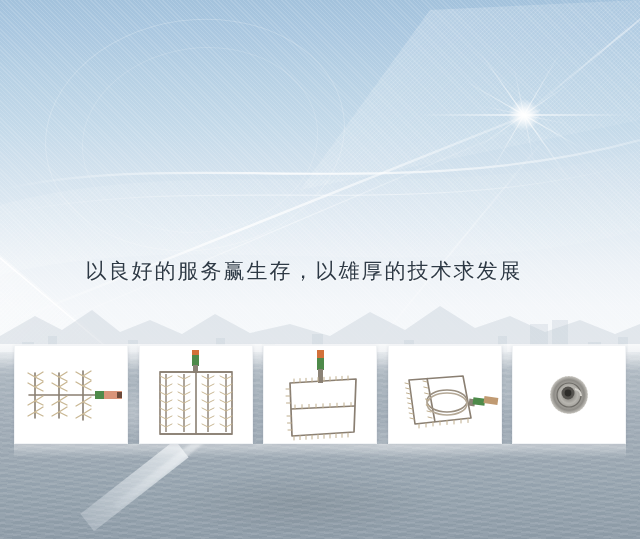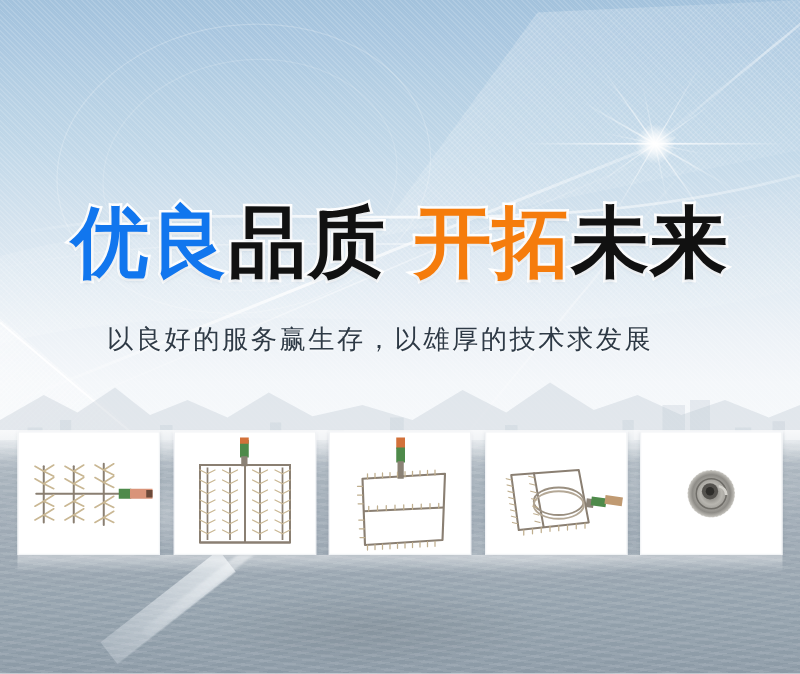--- a/index.html
+++ b/index.html
@@ -289,23 +289,20 @@
   </div>
 
   <div class="ground">
     <div class="ground-texture"></div>
     <div class="ground-mottle"></div>
   </div>
   <div class="horizon-glow"></div>
   <div class="ground-stripe"></div>
   <div class="ground-stripe2"></div>
 
-  <div class="headline">
-    <span class="hl-blue">优良</span><span class="hl-dark">品质</span><span class="hl-gap"></span><span class="hl-orange">开拓</span><span class="hl-dark">未来</span>
-  </div>
 
   <div class="subtitle">以良好的服务赢生存，以雄厚的技术求发展</div>
 
   <div class="card-reflect"></div>
   <div class="cards">
 
     <div class="card">
       <svg width="112" height="97" viewBox="0 0 112 97">
         <g stroke="#8a7f72" stroke-width="1.6" fill="none" stroke-linecap="round">
           <line x1="14" y1="49" x2="84" y2="49"></line>

